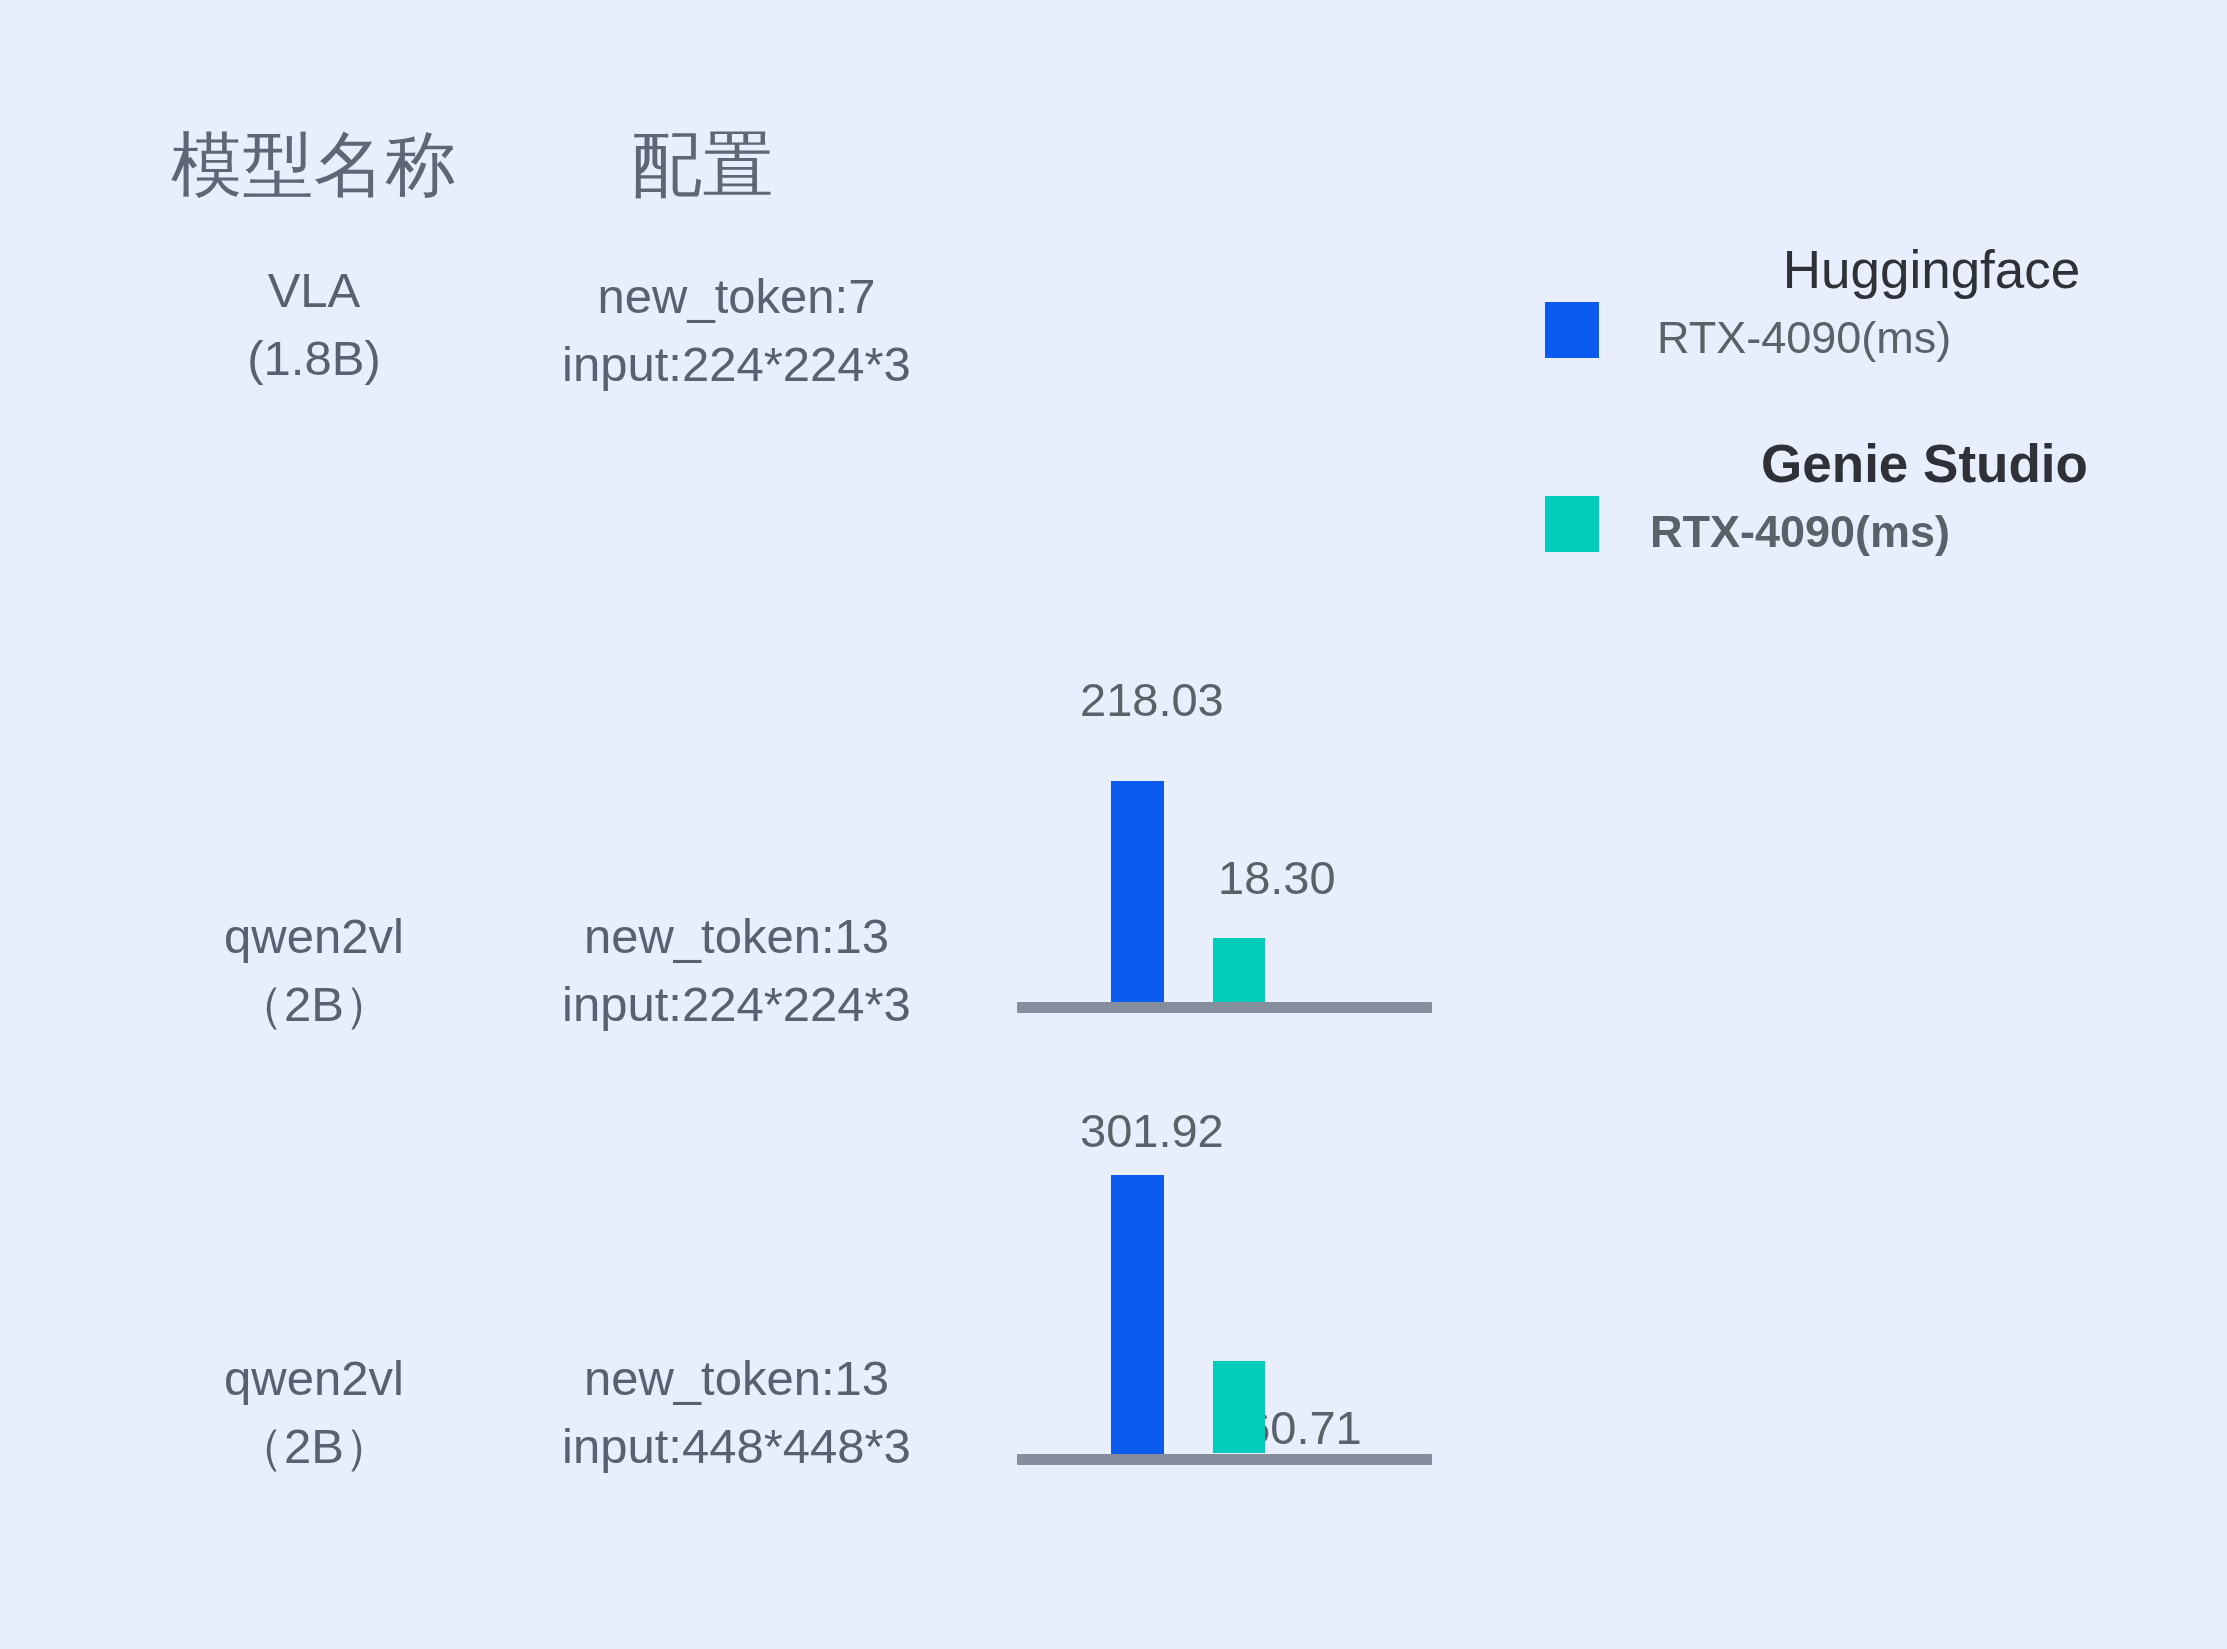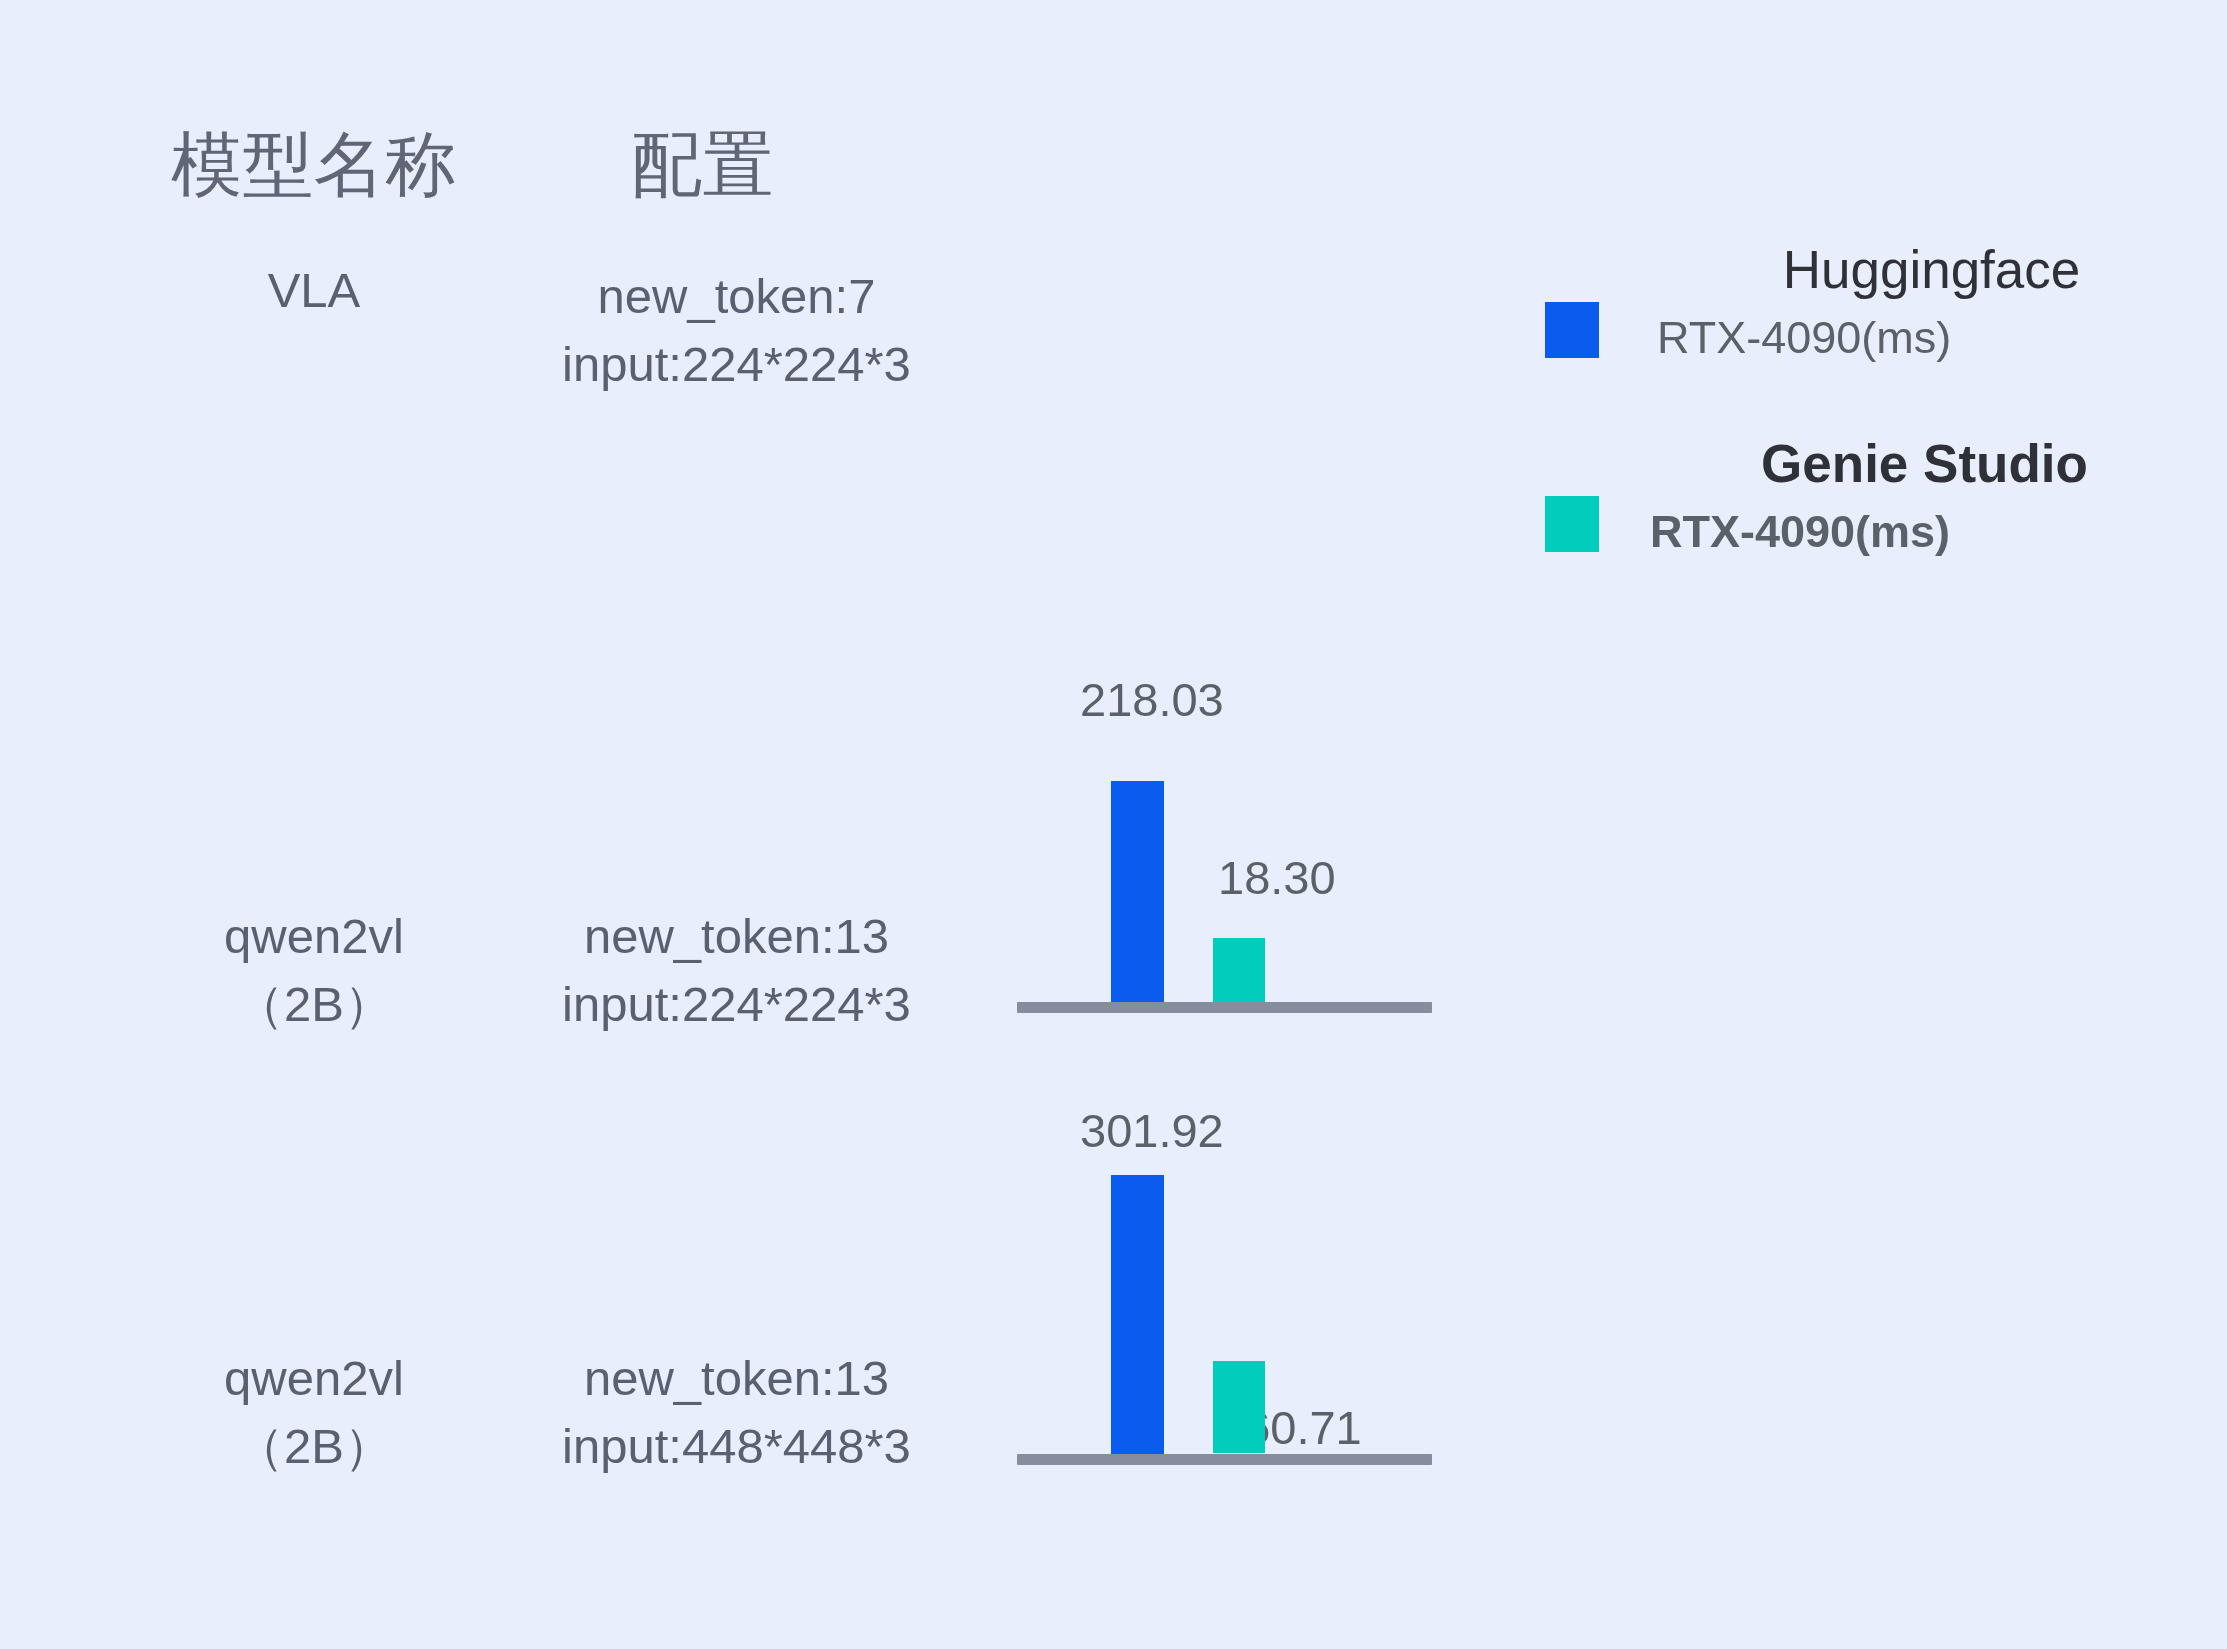--- a/index.html
+++ b/index.html
@@ -156,20 +156,21 @@
 <body>
 
 <div id="board">
 
   <div class="col-header" id="hdr-model">模型名称</div>
   <div class="col-header" id="hdr-config">配置</div>
 
   <div class="row row-1">
     <div class="cell-text cell-model" style="top:21px;">
       <span class="line">VLA</span>
+      <span class="line">(1.8B)</span>
     </div>
     <div class="cell-text cell-config" style="top:27px;">
       <span class="line">new_token:7</span>
       <span class="line">input:224*224*3</span>
     </div>
 
   </div>
 
   <div class="row row-2">
     <div class="cell-text cell-model" style="top:251px;">

